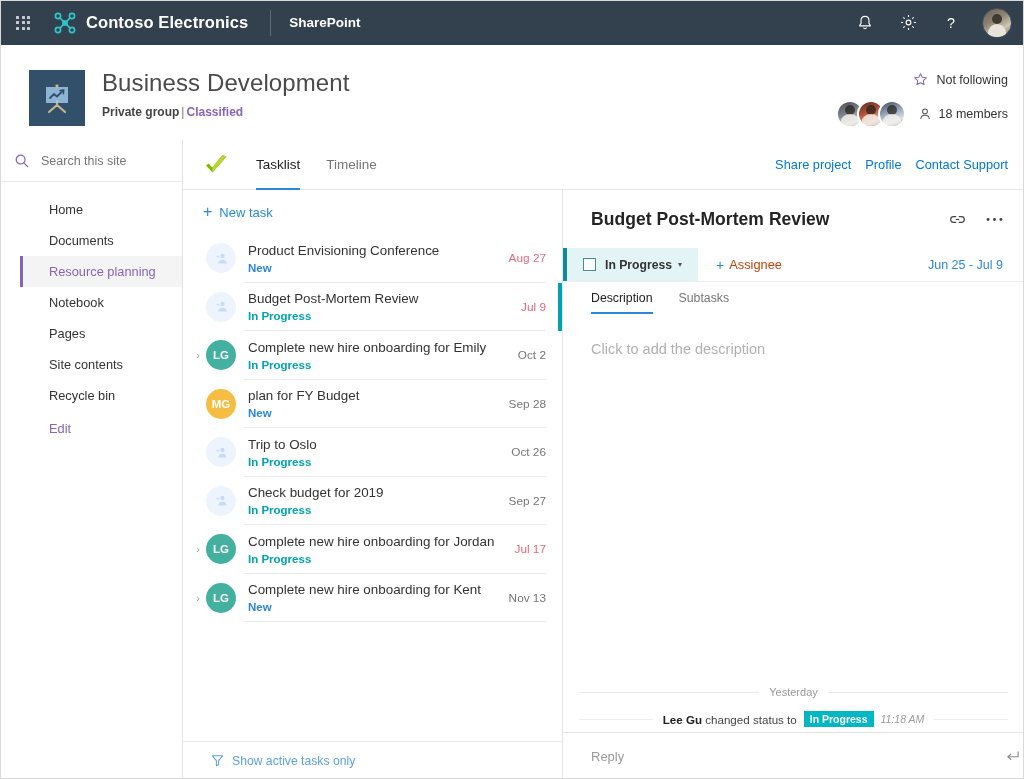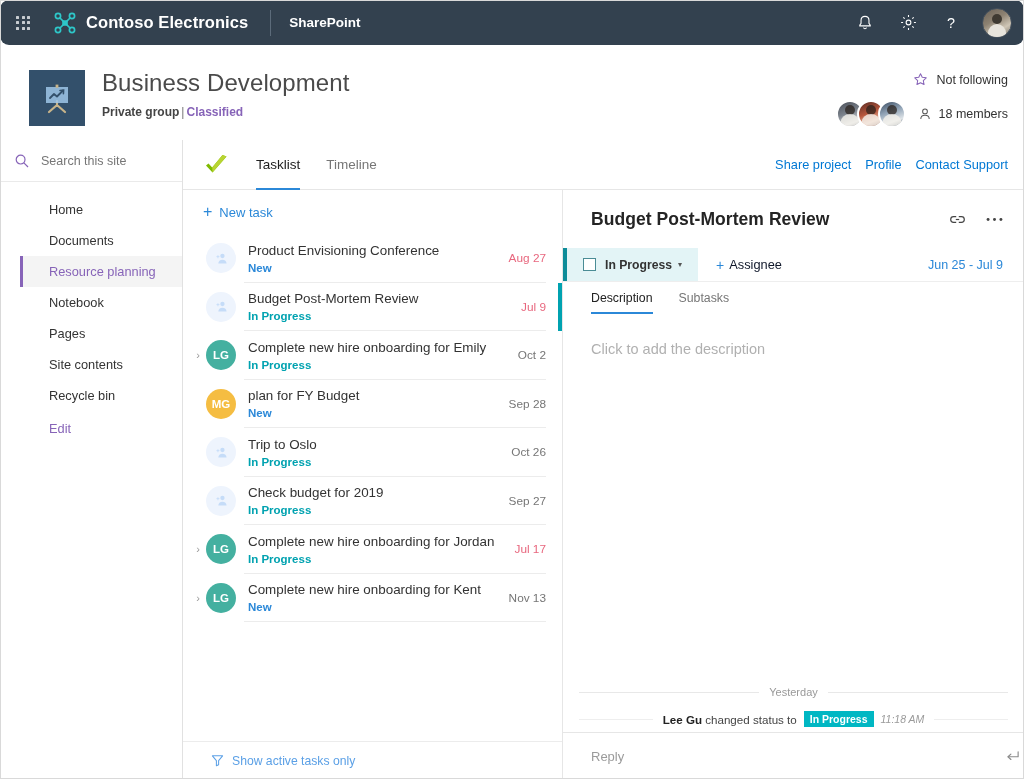--- a/index.html
+++ b/index.html
@@ -8,21 +8,21 @@
     font-family: "Liberation Sans", sans-serif;
     background: #ffffff;
     overflow: hidden;
     color: #333333;
   }
   .app { position: relative; width: 1024px; height: 779px; display: flex; flex-direction: column; background:#fff;}
 
   
   .suitebar {
     height: 45px; background: #33414f; display: flex; align-items: center;
-    flex: 0 0 45px; color: #fff; padding: 0 12px 0 10px; border-radius: 9px;
+    flex: 0 0 45px; color: #fff; padding: 0 12px 0 10px;
   }
   .waffle { width: 26px; height: 26px; display: flex; align-items: center; justify-content: center; cursor: pointer; }
   .waffle-grid { display: grid; grid-template-columns: repeat(3, 3px); grid-template-rows: repeat(3, 3px); gap: 2.5px; }
   .waffle-grid i { width: 3px; height: 3px; background: #c8ccd1; border-radius: 0.5px; display:block; }
   .brand { display: flex; align-items: center; margin-left: 17px; cursor: pointer; }
   .brand-logo { width: 24px; height: 24px; flex: 0 0 24px; }
   .brand-name { font-size: 16.5px; font-weight: bold; color: #ffffff; margin-left: 9px; letter-spacing: .1px; }
   .suite-div { width: 1px; height: 26px; background: #5c6b7a; margin: 0 18px 0 22px; }
   .suite-app { font-size: 13.5px; font-weight: bold; color: #ffffff; cursor:pointer; }
   .suitebar-right { margin-left: auto; display: flex; align-items: center; gap: 3px; }
@@ -149,21 +149,21 @@
   .status-chip {
     background: #e3f4f6; display: flex; align-items: center; padding: 0 16px 0 20px; position: relative; cursor: pointer;
     min-width: 135px;
   }
   .status-chip::before { content:""; position:absolute; left:0; top:0; bottom:0; width: 4px; background: #0e8c99; }
   .chk { width: 13px; height: 13px; border: 1.6px solid #4a8c95; background: #fff; margin-right: 9px; flex:0 0 13px;}
   .status-chip .sl { font-size: 12.2px; color: #333; font-weight: bold; }
   .status-chip .caret { font-size: 8px; color: #555; margin-left: 6px; }
   .assignee { display: flex; align-items: center; padding: 0 18px; cursor: pointer; }
   .assignee .ap { color: #2b88d8; font-size: 14px; margin-right: 5px; font-weight: 300; line-height:1;}
-  .assignee .al { color: #0f172a; font-size: 12.8px; }
+  .assignee .al { color: #c2410c; font-size: 12.8px; }
   .daterange { margin-left: auto; display: flex; align-items: center; padding-right: 21px; font-size: 12.5px; color: #2b88d8; cursor: pointer; }
   .dtabs { height: 32px; flex: 0 0 32px; display: flex; align-items: stretch; padding-left: 28px; }
   .dtab { display: flex; align-items: center; font-size: 12.3px; color: #767676; cursor: pointer; margin-right: 26px; position: relative; }
   .dtab.active { color: #222; font-weight: normal; }
   .dtab.active::after { content:""; position: absolute; left: 0; right: 0; bottom: 0; height: 2px; background: #2b88d8; }
   .descarea { flex: 1 1 auto; padding: 27px 28px 0 28px; min-height: 0; cursor: text; }
   .descph { font-size: 14.5px; color: #b0b0b0; }
   .activity { flex: 0 0 auto; padding: 0 16px; }
   .daysep { display: flex; align-items: center; height: 28px; }
   .daysep .line { flex: 1 1 auto; height: 1px; background: #e8e8e8; }

